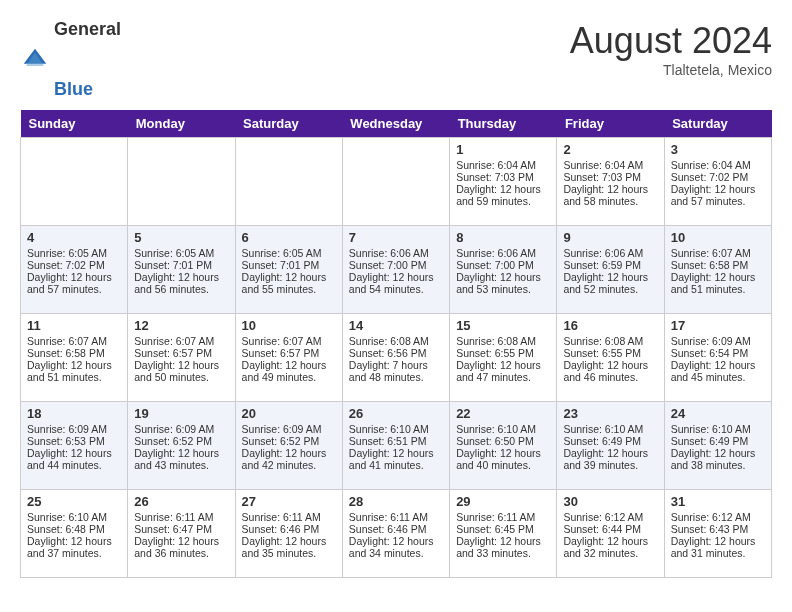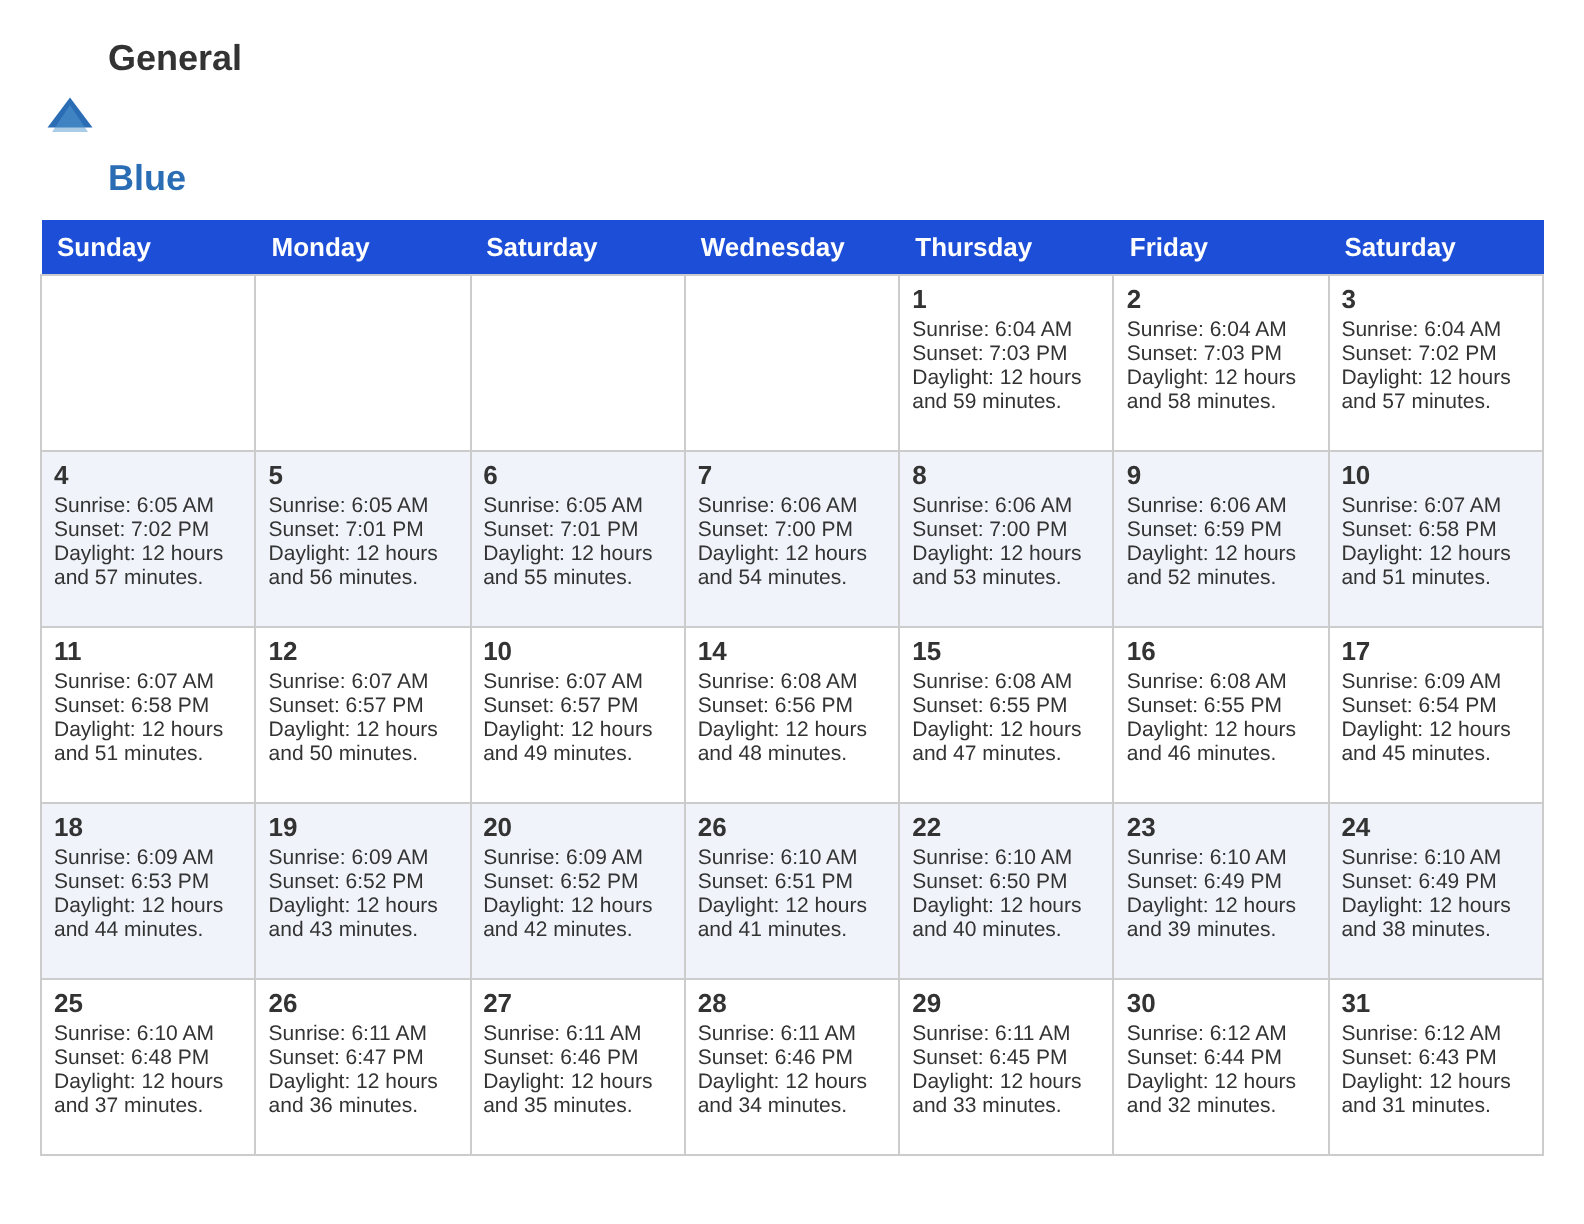--- a/index.html
+++ b/index.html
@@ -77,36 +77,40 @@
     .day-number {
       font-size: 13px;
       font-weight: bold;
       margin-bottom: 2px;
     }
     .empty-cell {
       background: #f9f9f9;
     }
     tr:nth-child(even) td { background-color: #f0f4fa; }
     tr:nth-child(odd) td { background-color: #fff; }
-    thead tr th { background-color: #1d4ed8; }
+    thead tr th { background-color: #4c1d95; }
   </style>
 </head>
 <body>
 
 <div class="header">
   <div class="logo">
     <svg class="logo-icon" viewBox="0 0 40 40">
       <polygon points="20,5 35,25 5,25" fill="#2a6db5"></polygon>
       <polygon points="20,10 32,28 8,28" fill="#5599d0" opacity="0.5"></polygon>
     </svg>
     <div class="logo-text">
       <span class="logo-general">General</span>
       <span class="logo-blue">Blue</span>
     </div>
   </div>
+  <div class="title-area">
+    <div class="month-title">August 2024</div>
+    <div class="location">Tlaltetela, Mexico</div>
+  </div>
 </div>
 
 <table>
   <thead>
     <tr>
     <th>Sunday</th>
         <th>Monday</th>
         <th>Saturday</th>
         <th>Wednesday</th>
         <th>Thursday</th>
@@ -199,21 +203,21 @@
         <td>
           <div class="day-number">10</div>
           <div>Sunrise: 6:07 AM</div>
           <div>Sunset: 6:57 PM</div>
           <div>Daylight: 12 hours and 49 minutes.</div>
         </td>
         <td>
           <div class="day-number">14</div>
           <div>Sunrise: 6:08 AM</div>
           <div>Sunset: 6:56 PM</div>
-          <div>Daylight: 12 hours and 48 minutes.</div>
+          <div>Daylight: 7 hours and 48 minutes.</div>
         </td>
         <td>
           <div class="day-number">15</div>
           <div>Sunrise: 6:08 AM</div>
           <div>Sunset: 6:55 PM</div>
           <div>Daylight: 12 hours and 47 minutes.</div>
         </td>
         <td>
           <div class="day-number">16</div>
           <div>Sunrise: 6:08 AM</div>

